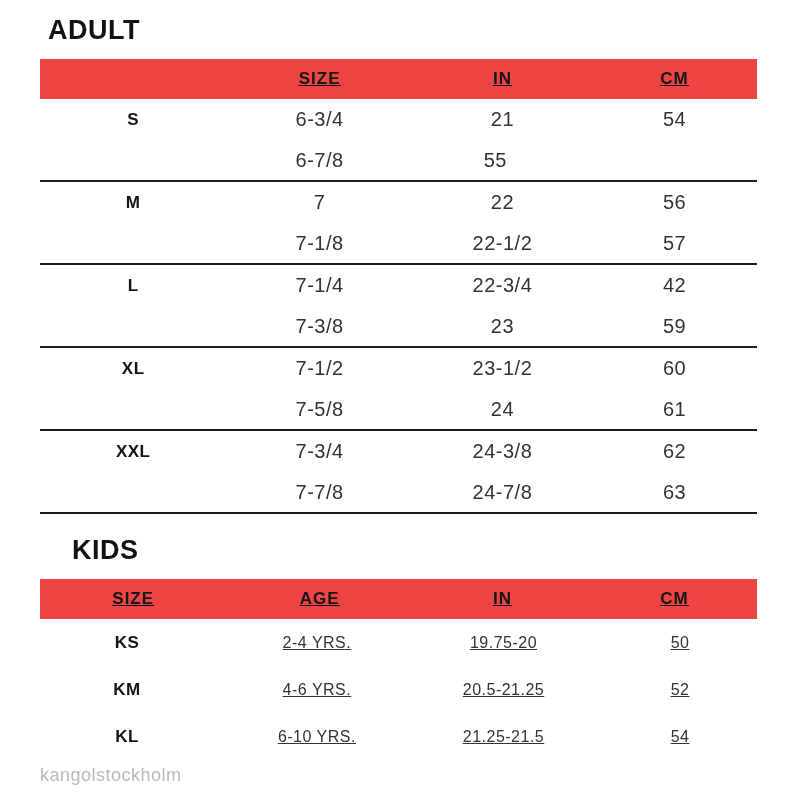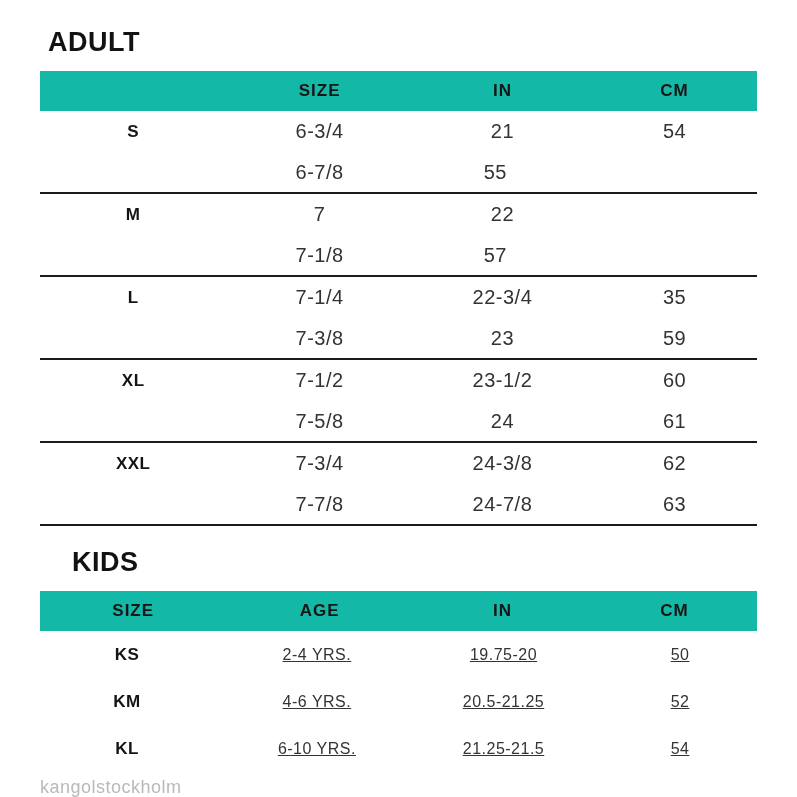--- a/index.html
+++ b/index.html
@@ -12,29 +12,30 @@
   .content { padding: 0 40px; }
 
   .section-title {
     font-size: 27px;
     font-weight: 800;
     color: #121212;
     letter-spacing: 0.5px;
     margin-left: 8px;
     line-height: 30px;
   }
-  .adult-title { padding-top: 27px; }
+  .adult-title { padding-top: 15px; }
   .kids-title  { margin-top: 21px; margin-left: 32px; }
 
   .thead {
     display: flex;
     align-items: center;
     height: 40px;
     margin-top: 14px;
-    background: #14b8a6;
+    background: #ef4444;
+    text-decoration: underline;
   }
   .thead .cell {
     font-size: 17px;
     font-weight: 700;
     color: #161616;
     letter-spacing: 1px;
   }
 
   .cell { text-align: center; }
   .c1 { width: 26%; }
@@ -98,32 +99,34 @@
     <div class="trow sep">
       <div class="cell c1 label"></div>
       <div class="cell c2 val">6-7/8</div>
       <div class="cell c4 val">55</div>
     </div>
 
     <div class="trow">
       <div class="cell c1 label">M</div>
       <div class="cell c2 val">7</div>
       <div class="cell c3 val">22</div>
+      <div class="cell c4 val">56</div>
     </div>
     <div class="trow sep">
       <div class="cell c1 label"></div>
       <div class="cell c2 val">7-1/8</div>
+      <div class="cell c3 val">22-1/2</div>
       <div class="cell c4 val">57</div>
     </div>
 
     <div class="trow">
       <div class="cell c1 label">L</div>
       <div class="cell c2 val">7-1/4</div>
       <div class="cell c3 val">22-3/4</div>
-      <div class="cell c4 val">35</div>
+      <div class="cell c4 val">42</div>
     </div>
     <div class="trow sep">
       <div class="cell c1 label"></div>
       <div class="cell c2 val">7-3/8</div>
       <div class="cell c3 val">23</div>
       <div class="cell c4 val">59</div>
     </div>
 
     <div class="trow">
       <div class="cell c1 label">XL</div>

